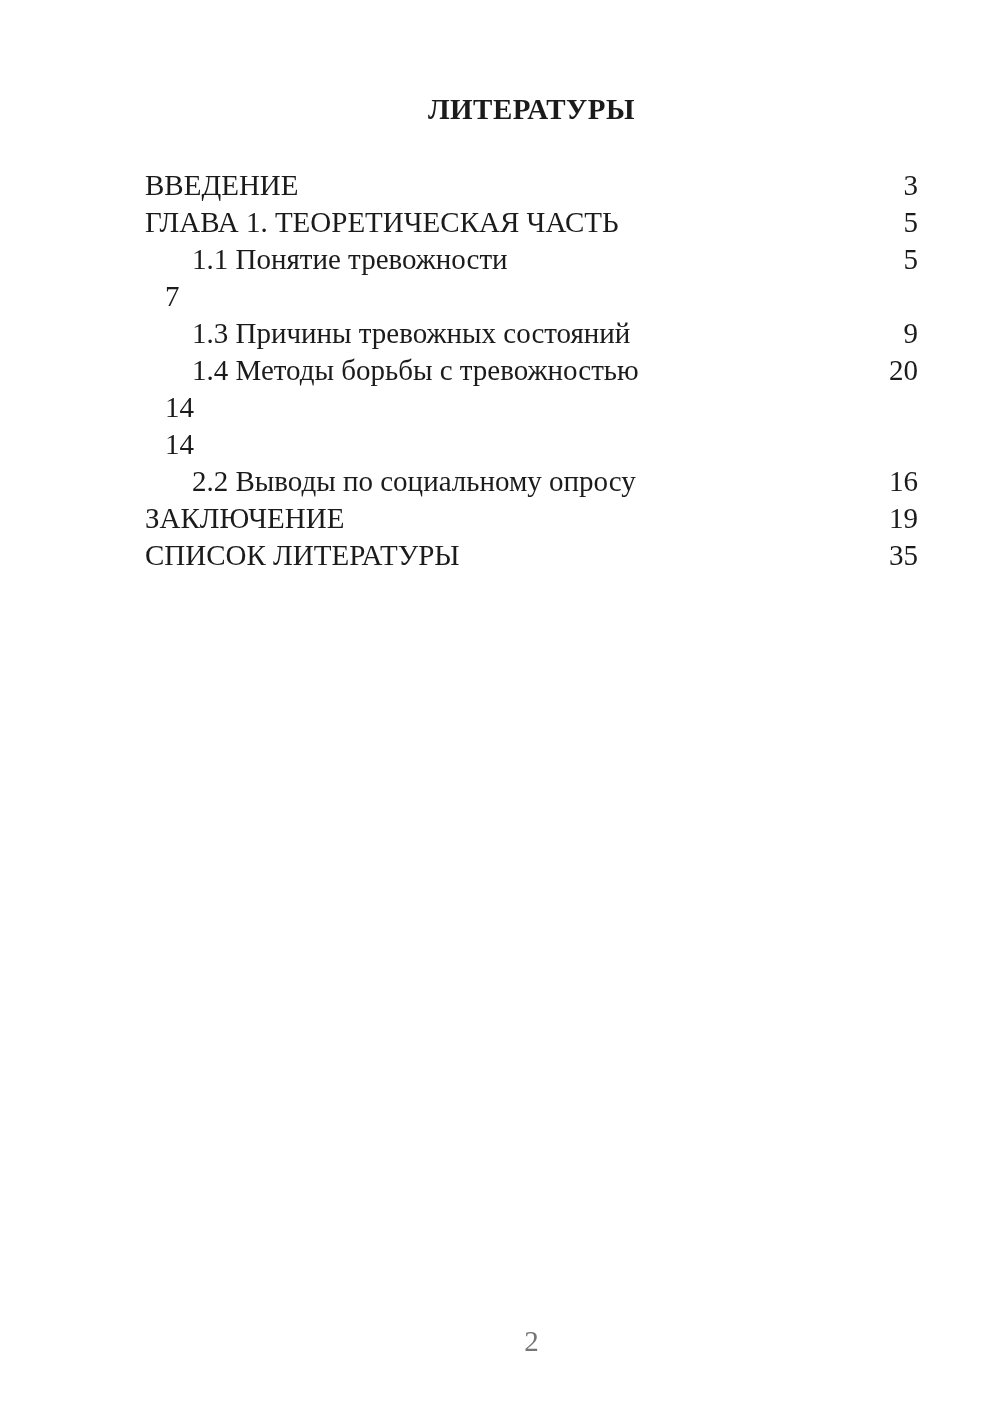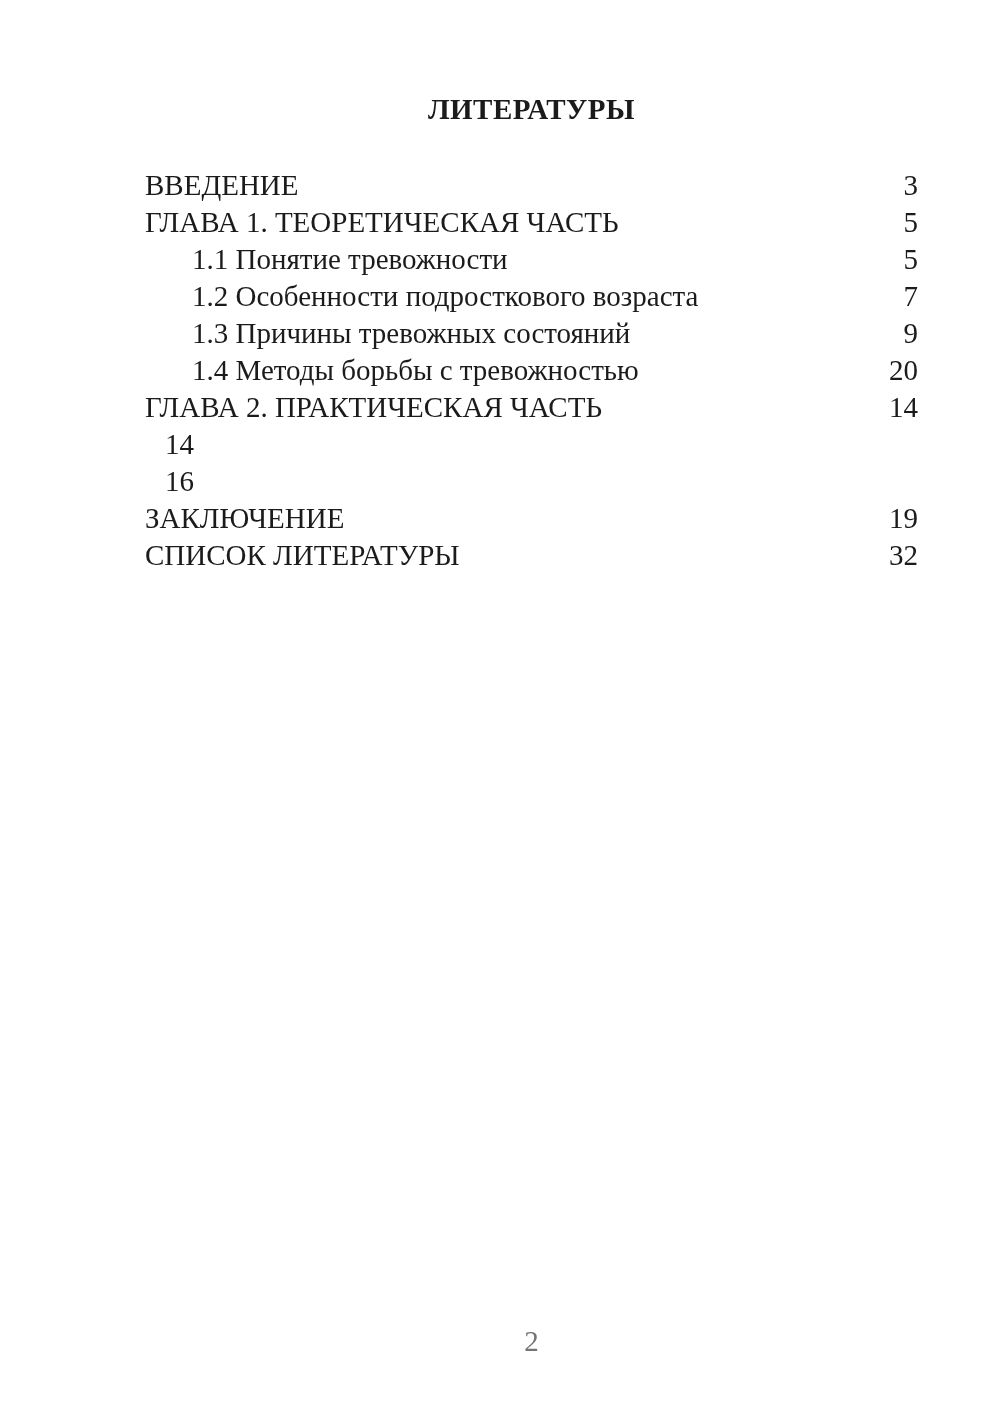--- a/index.html
+++ b/index.html
@@ -74,45 +74,44 @@
       </div>
       <div class="toc-row">
         <span class="toc-label">ГЛАВА 1. ТЕОРЕТИЧЕСКАЯ ЧАСТЬ</span>
         <span class="toc-page">5</span>
       </div>
       <div class="toc-row sub">
         <span class="toc-label">1.1 Понятие тревожности</span>
         <span class="toc-page">5</span>
       </div>
       <div class="toc-row sub">
-        <span class="toc-label">1.2 Особенности подросткового возраста</span>
         <span class="toc-page">7</span>
       </div>
       <div class="toc-row sub">
         <span class="toc-label">1.3 Причины тревожных состояний</span>
         <span class="toc-page">9</span>
       </div>
       <div class="toc-row sub">
         <span class="toc-label">1.4 Методы борьбы с тревожностью</span>
         <span class="toc-page">20</span>
       </div>
       <div class="toc-row">
-        <span class="toc-label">ГЛАВА 2. ПРАКТИЧЕСКАЯ ЧАСТЬ</span>
         <span class="toc-page">14</span>
       </div>
       <div class="toc-row sub">
         <span class="toc-page">14</span>
       </div>
       <div class="toc-row sub">
+        <span class="toc-label">2.2 Выводы по социальному опросу</span>
         <span class="toc-page">16</span>
       </div>
       <div class="toc-row">
         <span class="toc-label">ЗАКЛЮЧЕНИЕ</span>
         <span class="toc-page">19</span>
       </div>
       <div class="toc-row">
         <span class="toc-label">СПИСОК ЛИТЕРАТУРЫ</span>
-        <span class="toc-page">32</span>
+        <span class="toc-page">35</span>
       </div>
     </div>
 
   <div class="page-footer">2</div>
 </div>
 
 </body></html>

